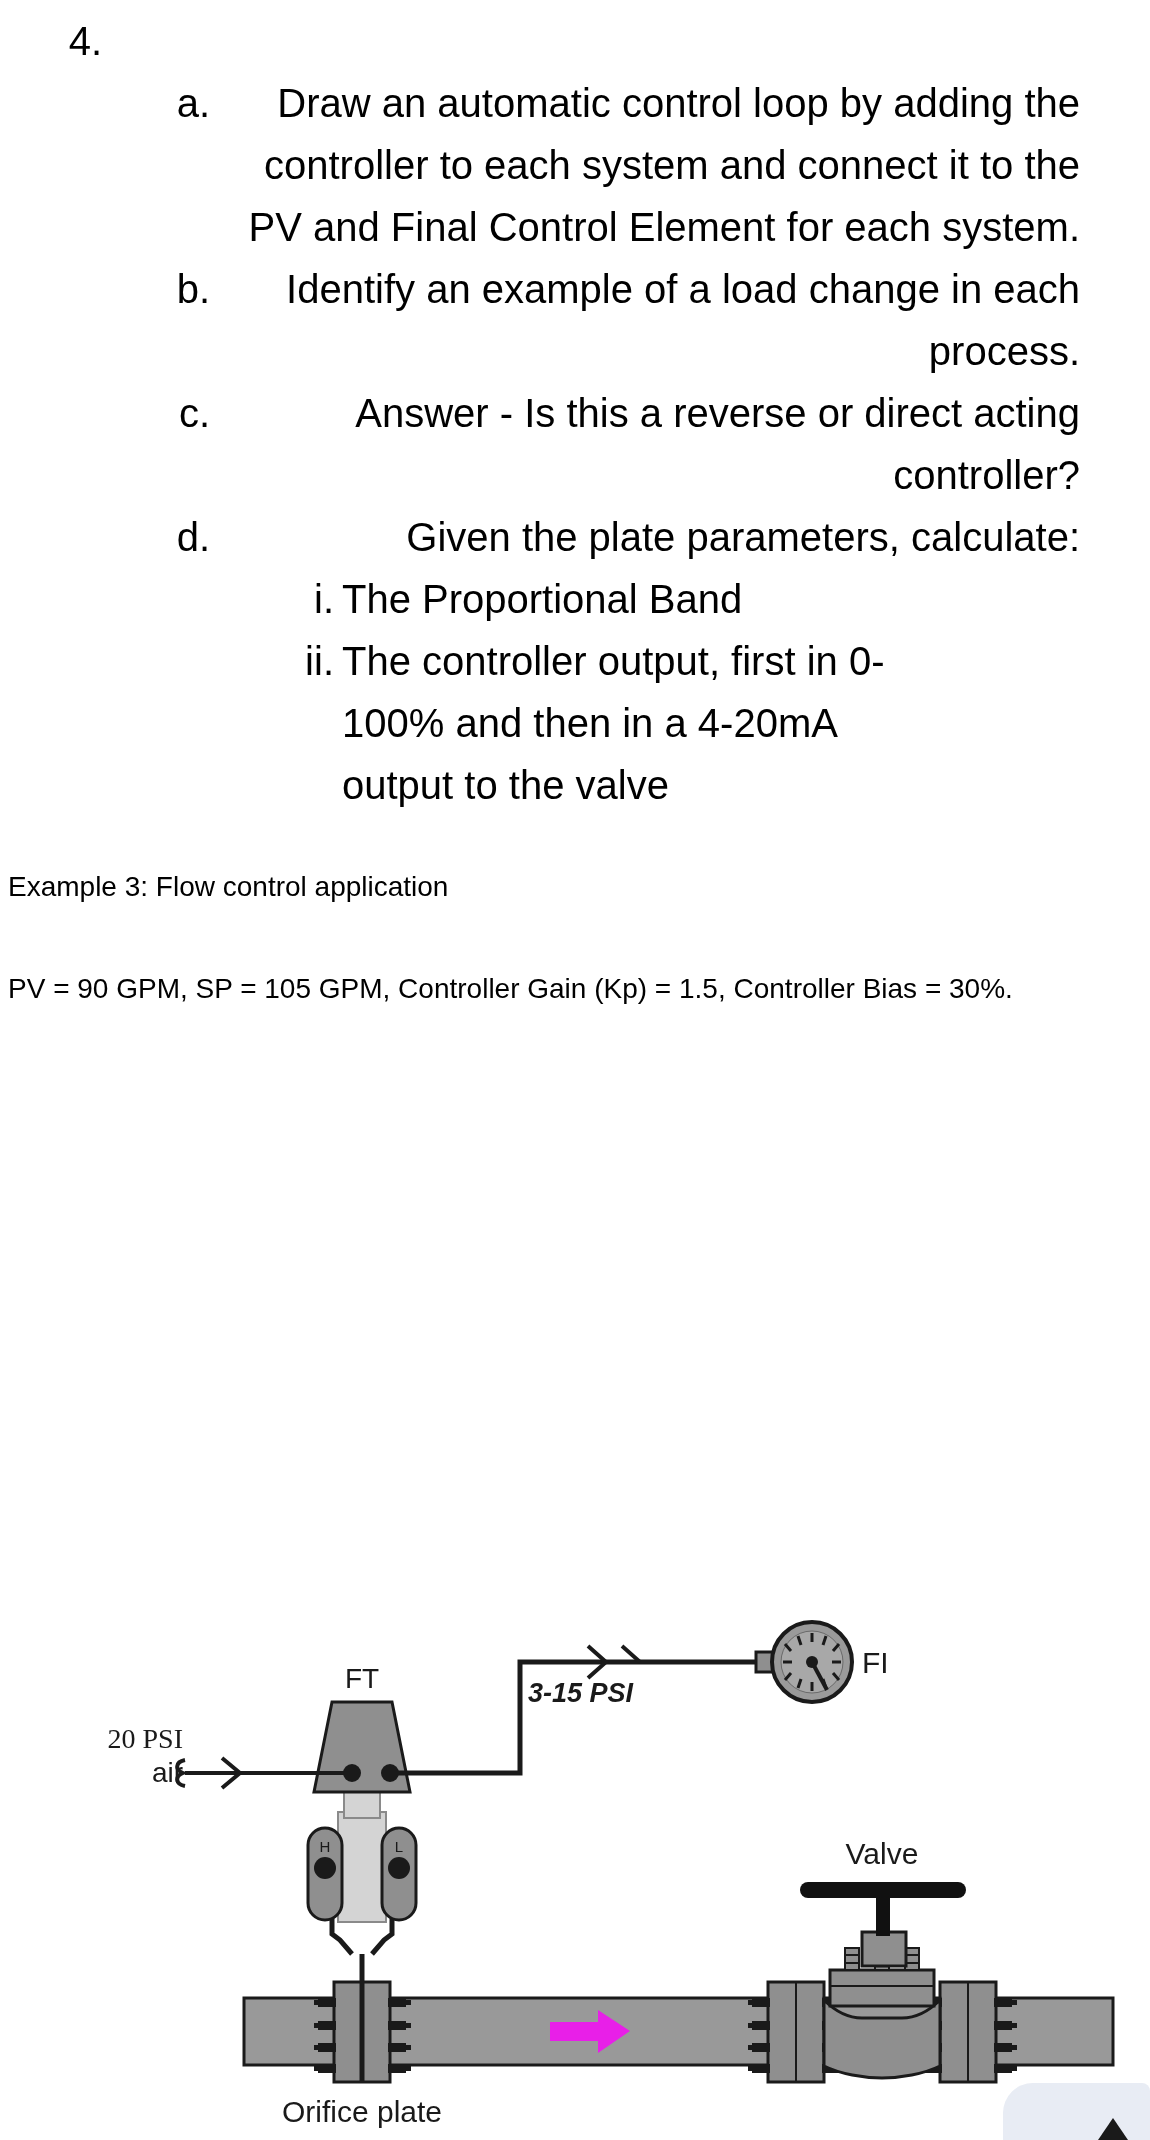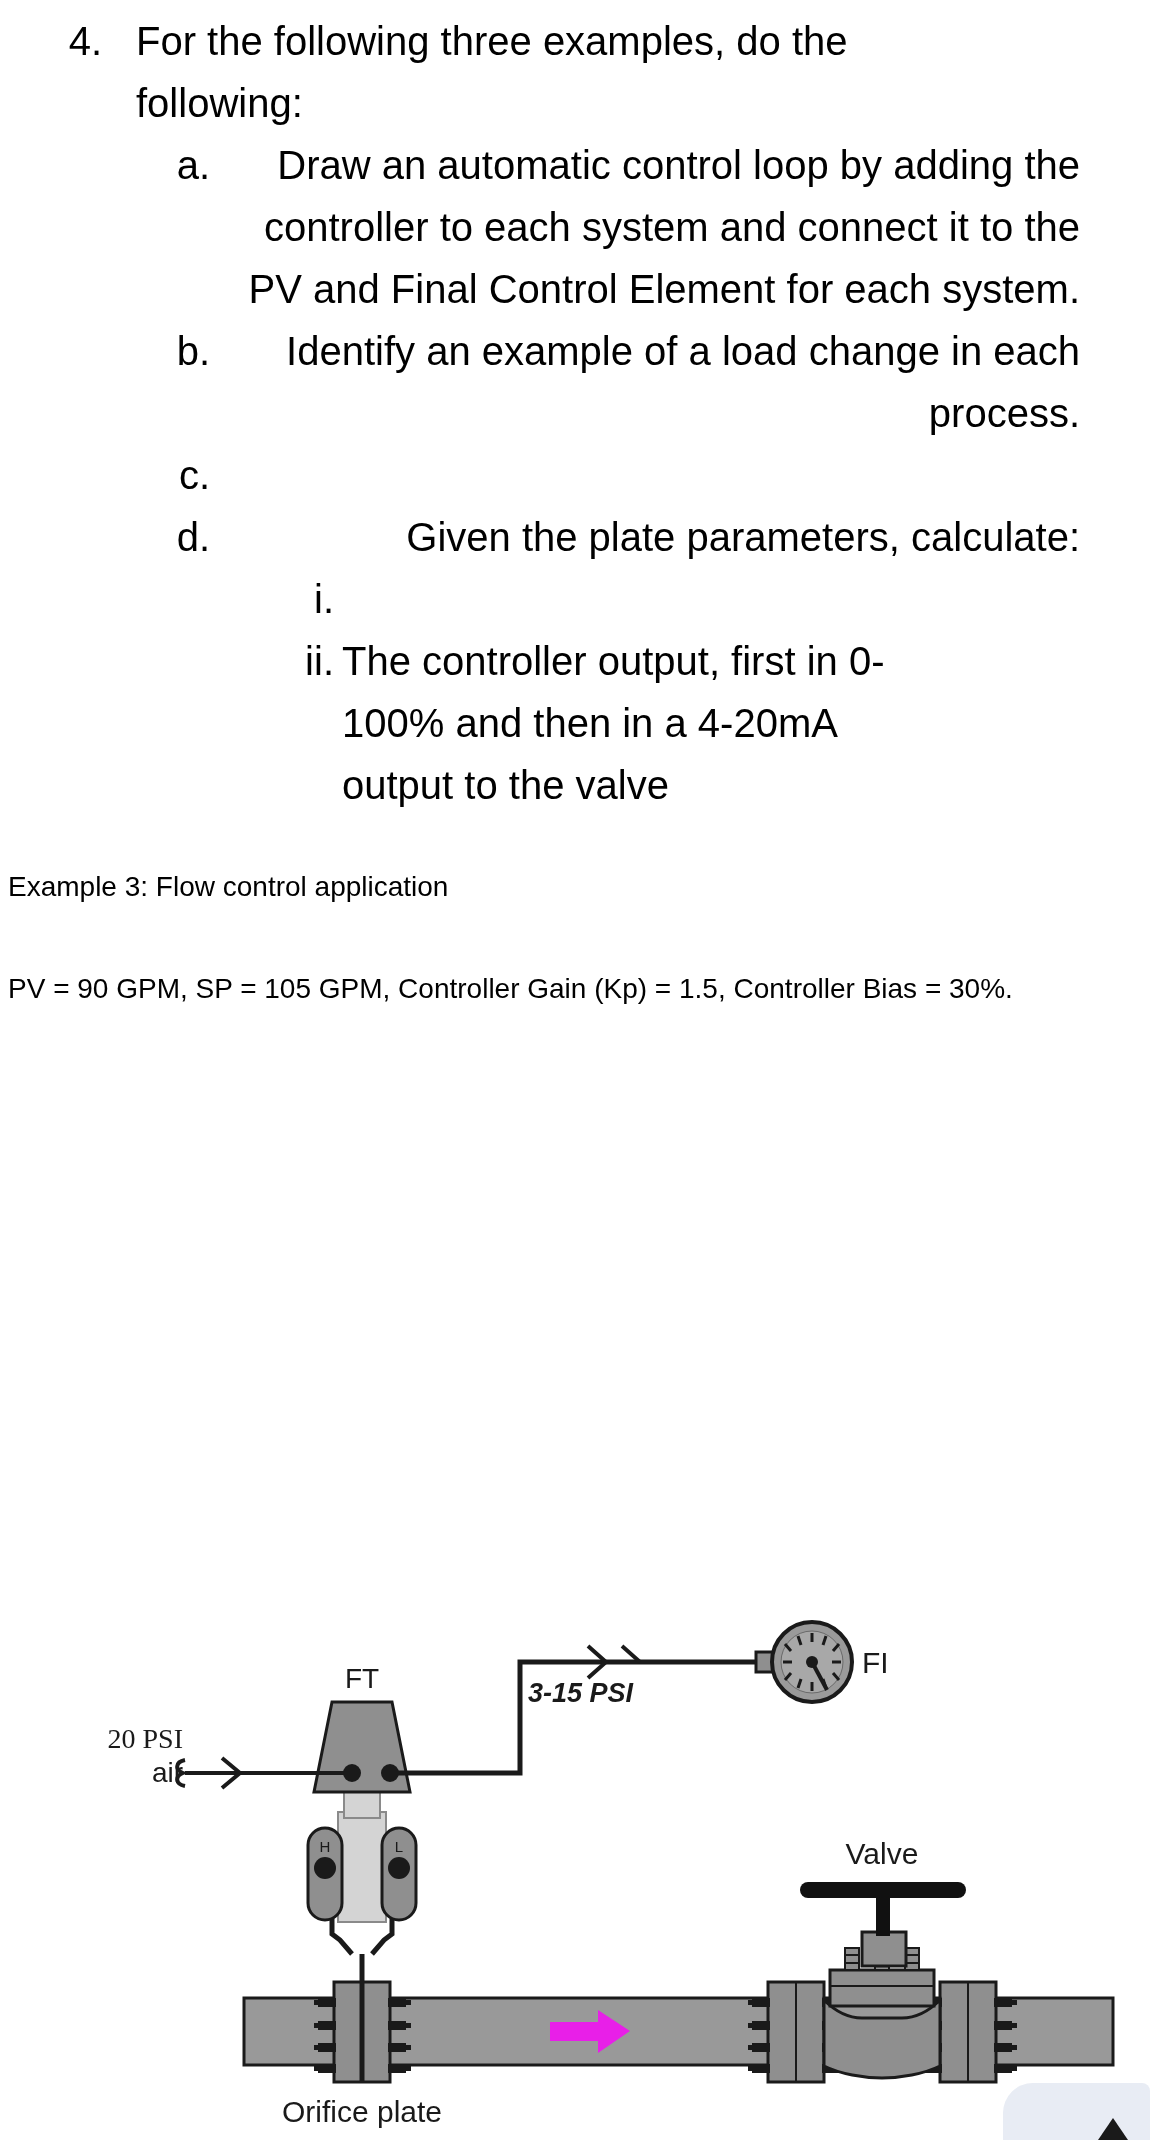--- a/index.html
+++ b/index.html
@@ -94,44 +94,45 @@
     border-bottom: 22px solid #1a1a1a;
   }
 </style>
 </head>
 <body>
 
 <div class="doc">
 
   <div class="q-row lvl1">
     <div class="marker">4.</div>
-    <div class="body-text">For the following three examples, do the following:</div>
   </div>
 
   <div class="q-row lvl2">
     <div class="marker">a.</div>
     <div class="body-text">Draw an automatic control loop by adding the controller to each system and connect it to the PV and Final Control Element for each system.</div>
   </div>
 
   <div class="q-row lvl2">
     <div class="marker">b.</div>
     <div class="body-text">Identify an example of a load change in each process.</div>
   </div>
 
   <div class="q-row lvl2">
     <div class="marker">c.</div>
+    <div class="body-text">Answer - Is this a reverse or direct acting controller?</div>
   </div>
 
   <div class="q-row lvl2">
     <div class="marker">d.</div>
     <div class="body-text">Given the plate parameters, calculate:</div>
   </div>
 
   <div class="q-row lvl3">
     <div class="marker">i.</div>
+    <div class="body-text">The Proportional Band</div>
   </div>
 
   <div class="q-row lvl3">
     <div class="marker">ii.</div>
     <div class="body-text">The controller output, first in 0-100% and then in a 4-20mA output to the valve</div>
   </div>
 
   <div class="para">Example 3: Flow control application</div>
   <div class="para">PV = 90 GPM, SP = 105 GPM, Controller Gain (Kp) = 1.5, Controller Bias = 30%.</div>
 

